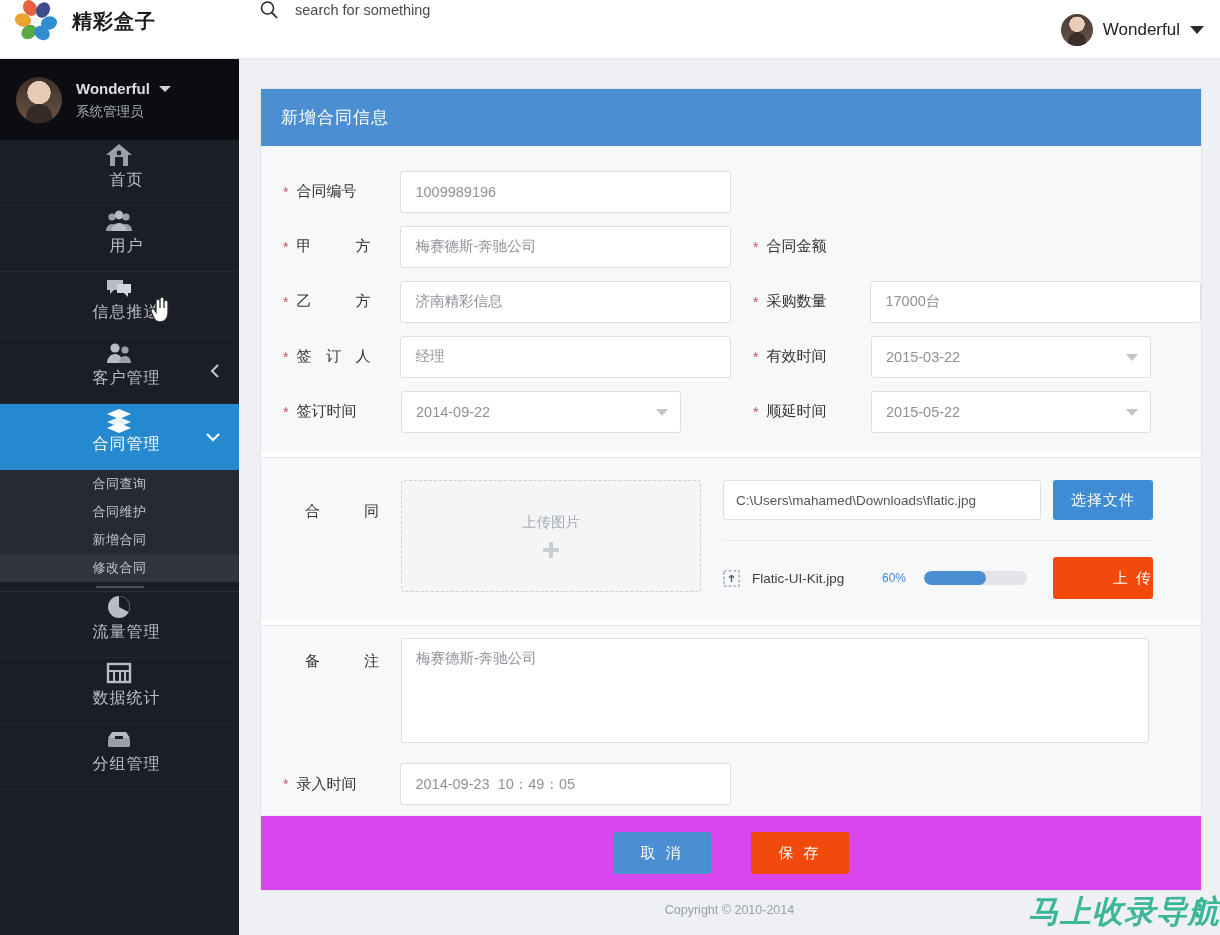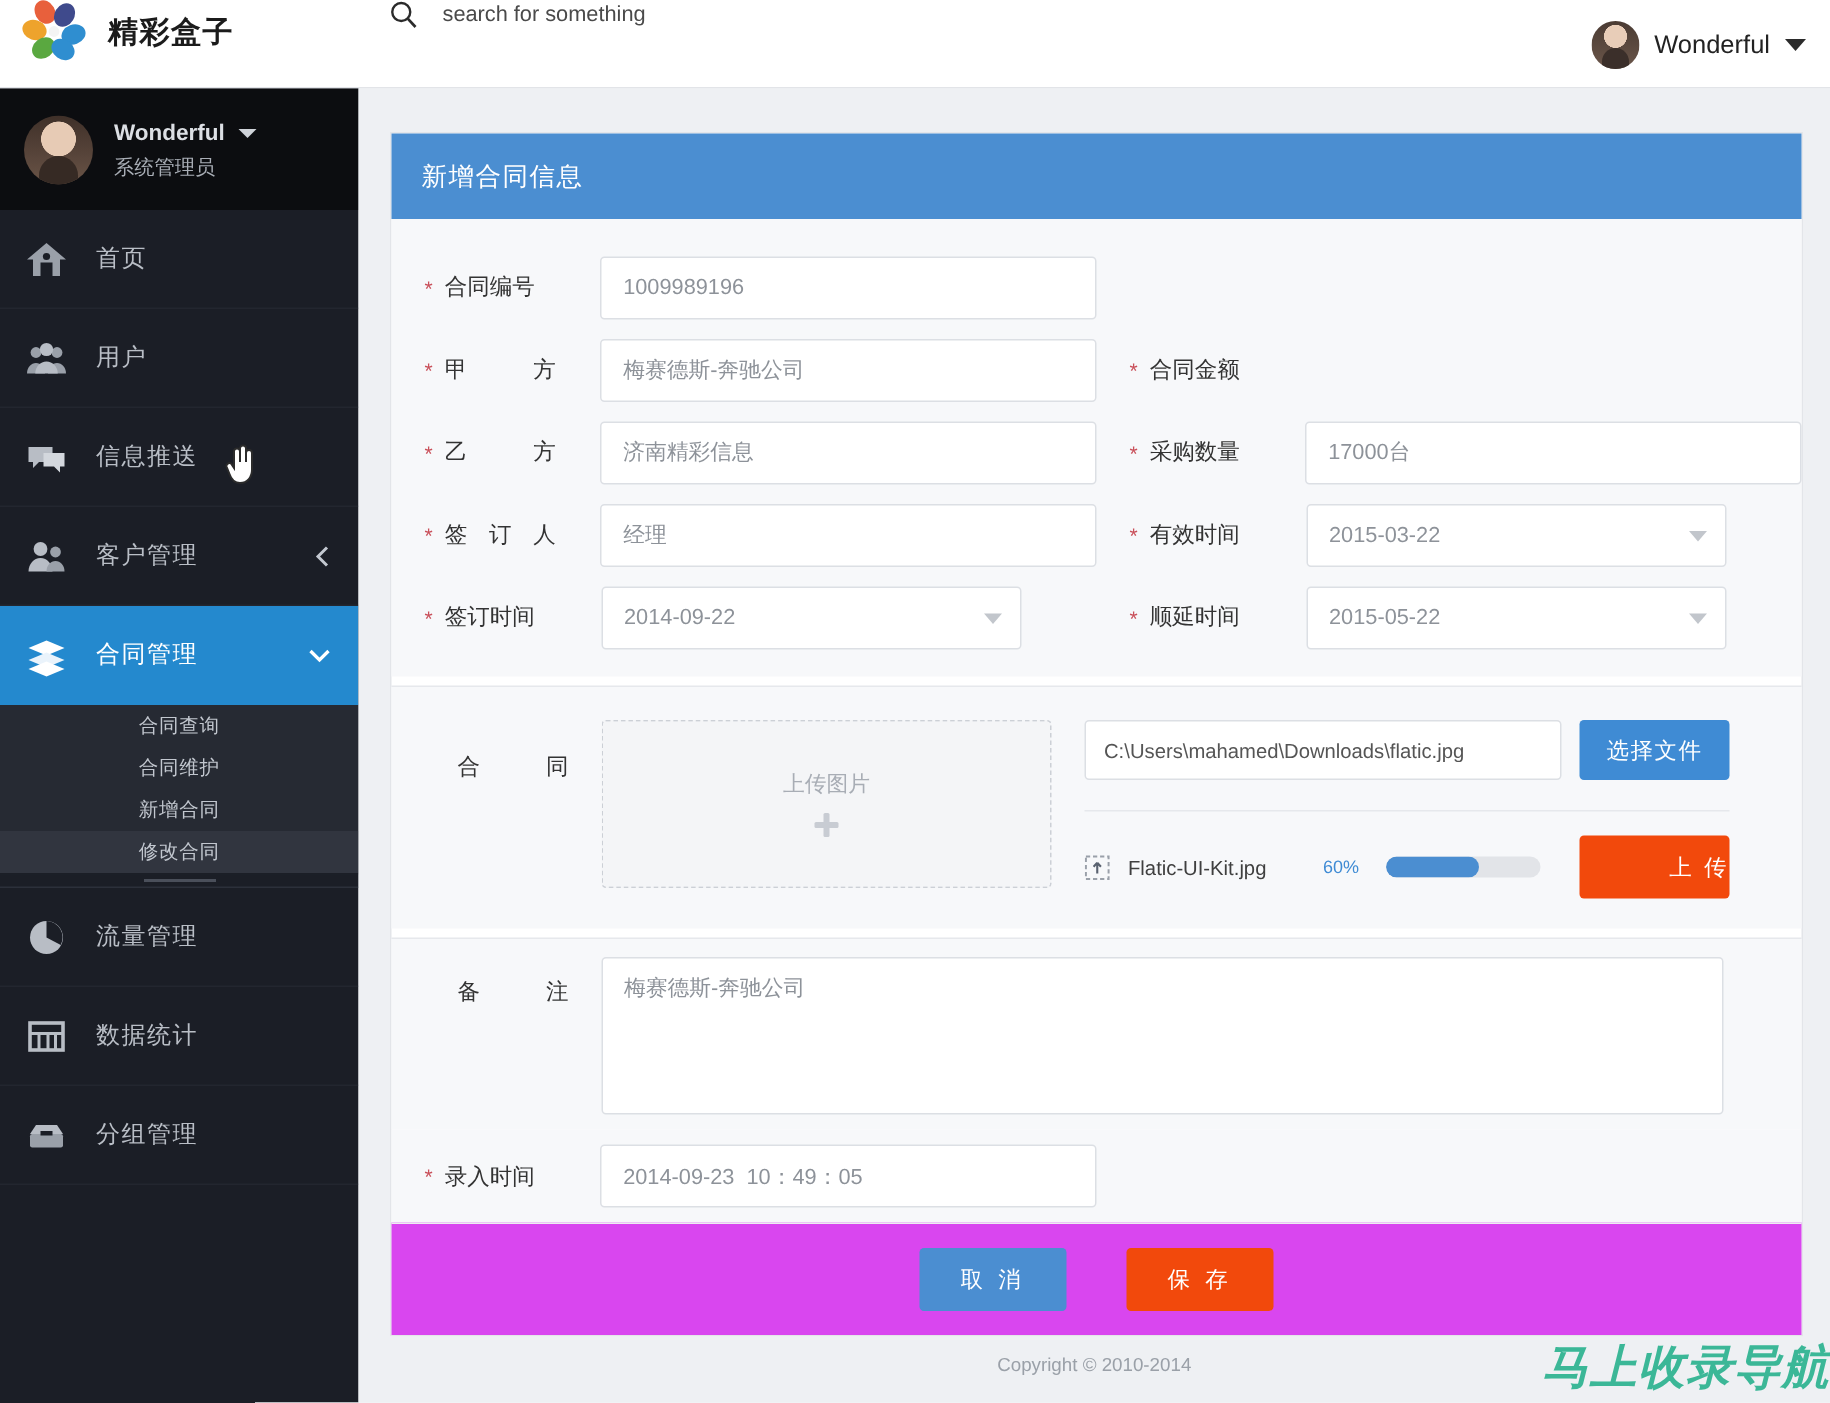--- a/index.html
+++ b/index.html
@@ -74,20 +74,21 @@
   }
   .side-head-txt { line-height: 1.45; }
   .side-user { font-size: 15px; font-weight: bold; color: #dcdfe4; display: flex; align-items: center; gap: 9px; }
   .side-user .caret-dn { border-top-color: #cfd3d9; border-width: 6px 6px 7px; }
   .side-role { font-size: 13.5px; color: #a9aeb6; margin-top: 2px; }
 
   .nav-item {
     height: 66px; display: flex; align-items: center; padding-left: 14px;
     border-bottom: 1px solid #23262f; color: #b9bec6; cursor: pointer;
     position: relative;
+    flex-direction: column;
   }
   .nav-item .ico { width: 34px; height: 30px; flex: none; margin-right: 16px; }
   .nav-label { font-size: 16px; letter-spacing: 1px; }
   .nav-item.active { background: #2489ce; color: #ffffff; border-bottom-color: #2489ce; }
   .nav-arrow { position: absolute; right: 18px; top: 50%; transform: translateY(-50%); }
 
   .submenu { background: #262a33; border-bottom: 1px solid #1b1e26; }
   .sub-item {
     height: 28px; display: flex; align-items: center; justify-content: center;
     font-size: 13px; color: #c2c7cf; cursor: pointer; letter-spacing: .5px;

